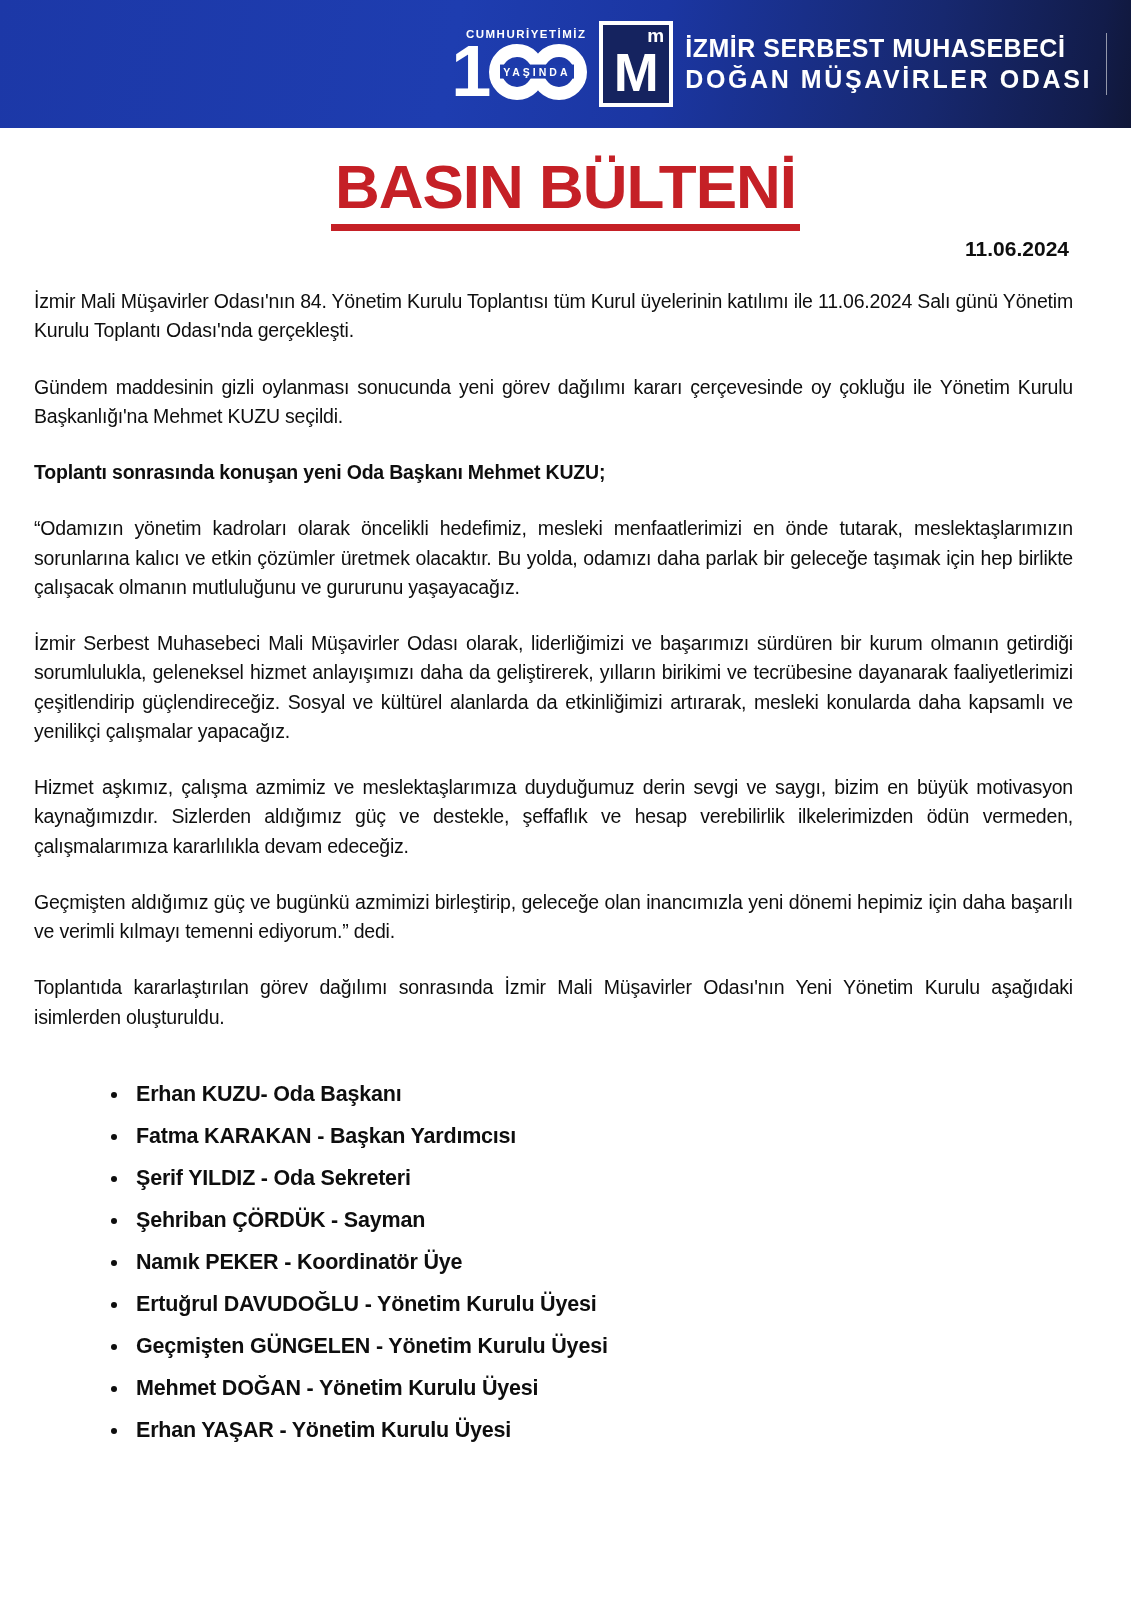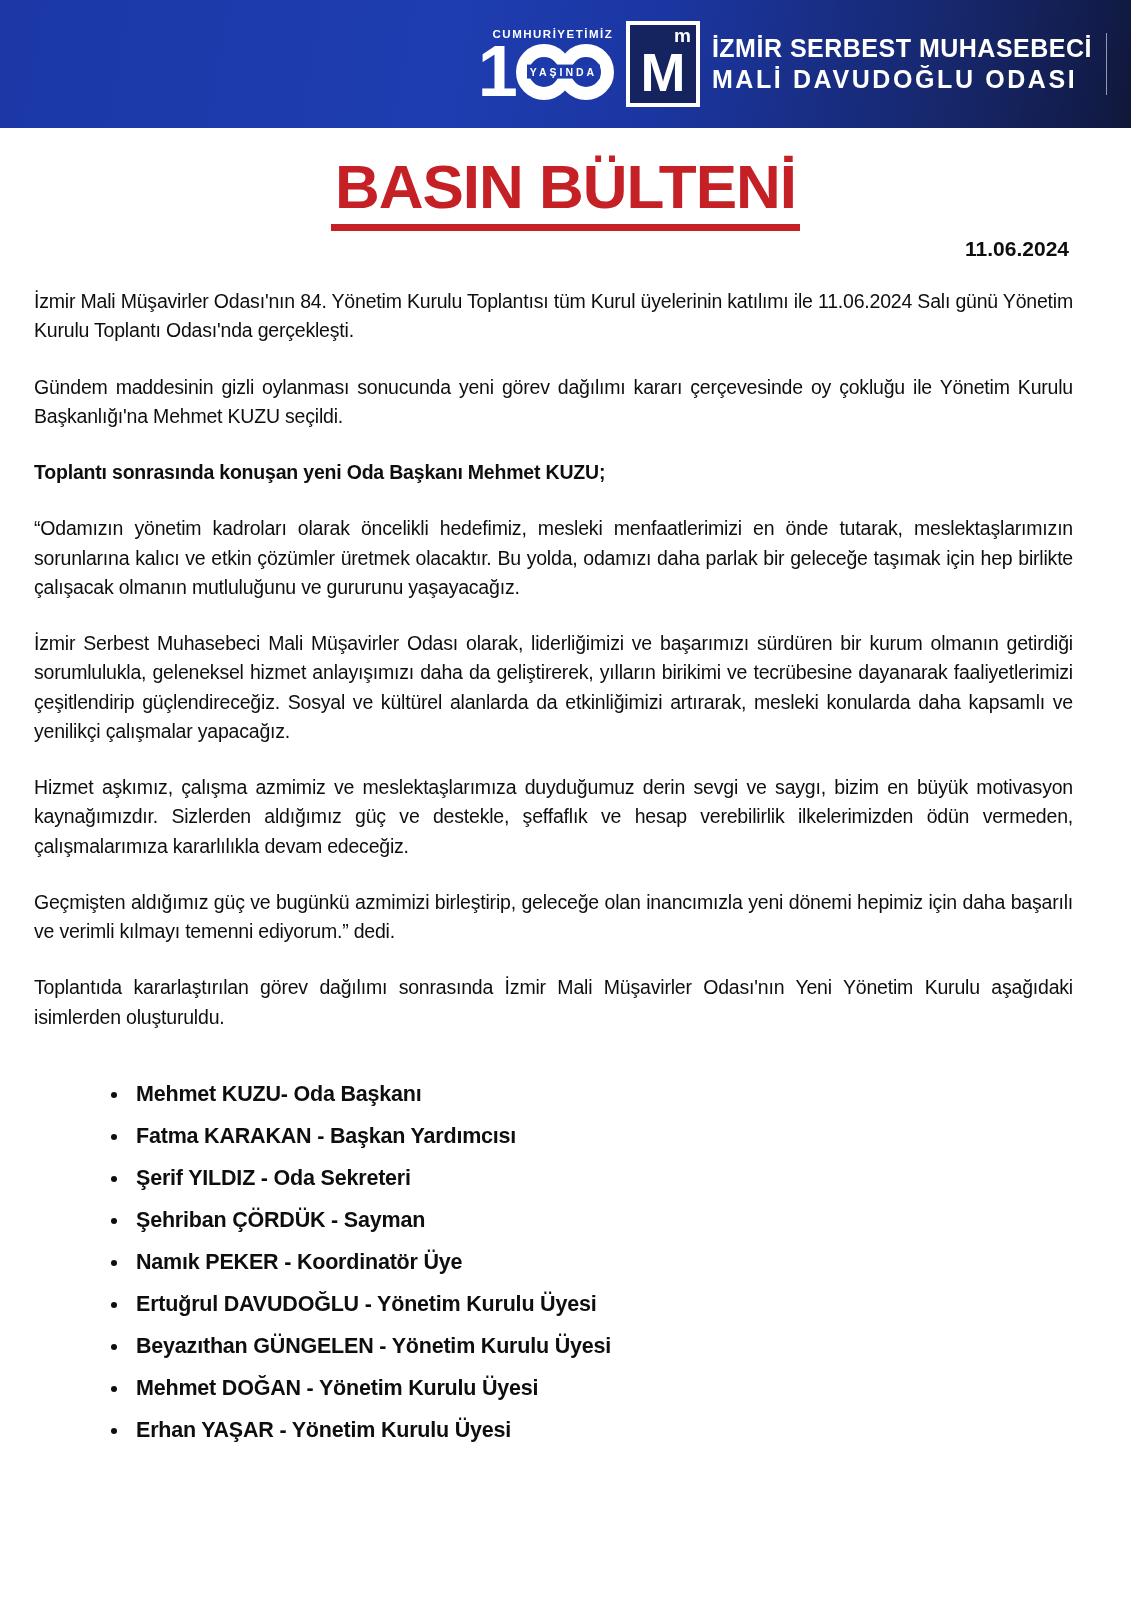--- a/index.html
+++ b/index.html
@@ -108,21 +108,21 @@
           <span class="ring ring2"></span>
           <span class="ring-label">YAŞINDA</span>
         </div>
       </div>
       <div class="m-box">
         <span class="m-small">m</span>
         <span class="m-big">M</span>
       </div>
       <div class="org-name">
         <div class="org-line1">İZMİR SERBEST MUHASEBECİ</div>
-        <div class="org-line2">MALİ DAVUDOĞLU ODASI</div>
+        <div class="org-line2">DOĞAN MÜŞAVİRLER ODASI</div>
       </div>
     </div>
   </header>
 
   <div class="doc-title-wrap">
     <span class="doc-title">BASIN BÜLTENİ</span>
   </div>
 
   <div class="doc-date">11.06.2024</div>
 
@@ -131,25 +131,25 @@
     <p>İzmir Mali Müşavirler Odası'nın 84. Yönetim Kurulu Toplantısı tüm Kurul üyelerinin katılımı ile 11.06.2024 Salı günü Yönetim Kurulu Toplantı Odası'nda gerçekleşti.</p>
     <p>Gündem maddesinin gizli oylanması sonucunda yeni görev dağılımı kararı çerçevesinde oy çokluğu ile Yönetim Kurulu Başkanlığı'na Mehmet KUZU seçildi.</p>
     <p class="lead-bold">Toplantı sonrasında konuşan yeni Oda Başkanı Mehmet KUZU;</p>
     <p>“Odamızın yönetim kadroları olarak öncelikli hedefimiz, mesleki menfaatlerimizi en önde tutarak, meslektaşlarımızın sorunlarına kalıcı ve etkin çözümler üretmek olacaktır. Bu yolda, odamızı daha parlak bir geleceğe taşımak için hep birlikte çalışacak olmanın mutluluğunu ve gururunu yaşayacağız.</p>
     <p>İzmir Serbest Muhasebeci Mali Müşavirler Odası olarak, liderliğimizi ve başarımızı sürdüren bir kurum olmanın getirdiği sorumlulukla, geleneksel hizmet anlayışımızı daha da geliştirerek, yılların birikimi ve tecrübesine dayanarak faaliyetlerimizi çeşitlendirip güçlendireceğiz. Sosyal ve kültürel alanlarda da etkinliğimizi artırarak, mesleki konularda daha kapsamlı ve yenilikçi çalışmalar yapacağız.</p>
     <p>Hizmet aşkımız, çalışma azmimiz ve meslektaşlarımıza duyduğumuz derin sevgi ve saygı, bizim en büyük motivasyon kaynağımızdır. Sizlerden aldığımız güç ve destekle, şeffaflık ve hesap verebilirlik ilkelerimizden ödün vermeden, çalışmalarımıza kararlılıkla devam edeceğiz.</p>
     <p>Geçmişten aldığımız güç ve bugünkü azmimizi birleştirip, geleceğe olan inancımızla yeni dönemi hepimiz için daha başarılı ve verimli kılmayı temenni ediyorum.” dedi.</p>
     <p>Toplantıda kararlaştırılan görev dağılımı sonrasında İzmir Mali Müşavirler Odası'nın Yeni Yönetim Kurulu aşağıdaki isimlerden oluşturuldu.</p>
 
     <ul class="board-list">
-      <li>Mehmet KUZU- Oda Başkanı</li>
+      <li>Erhan KUZU- Oda Başkanı</li>
       <li>Fatma KARAKAN - Başkan Yardımcısı</li>
       <li>Şerif YILDIZ - Oda Sekreteri</li>
       <li>Şehriban ÇÖRDÜK - Sayman</li>
       <li>Namık PEKER - Koordinatör Üye</li>
       <li>Ertuğrul DAVUDOĞLU - Yönetim Kurulu Üyesi</li>
-      <li>Beyazıthan GÜNGELEN - Yönetim Kurulu Üyesi</li>
+      <li>Geçmişten GÜNGELEN - Yönetim Kurulu Üyesi</li>
       <li>Mehmet DOĞAN - Yönetim Kurulu Üyesi</li>
       <li>Erhan YAŞAR - Yönetim Kurulu Üyesi</li>
     </ul>
   </div>
 
 </div>
 
 </body></html>

